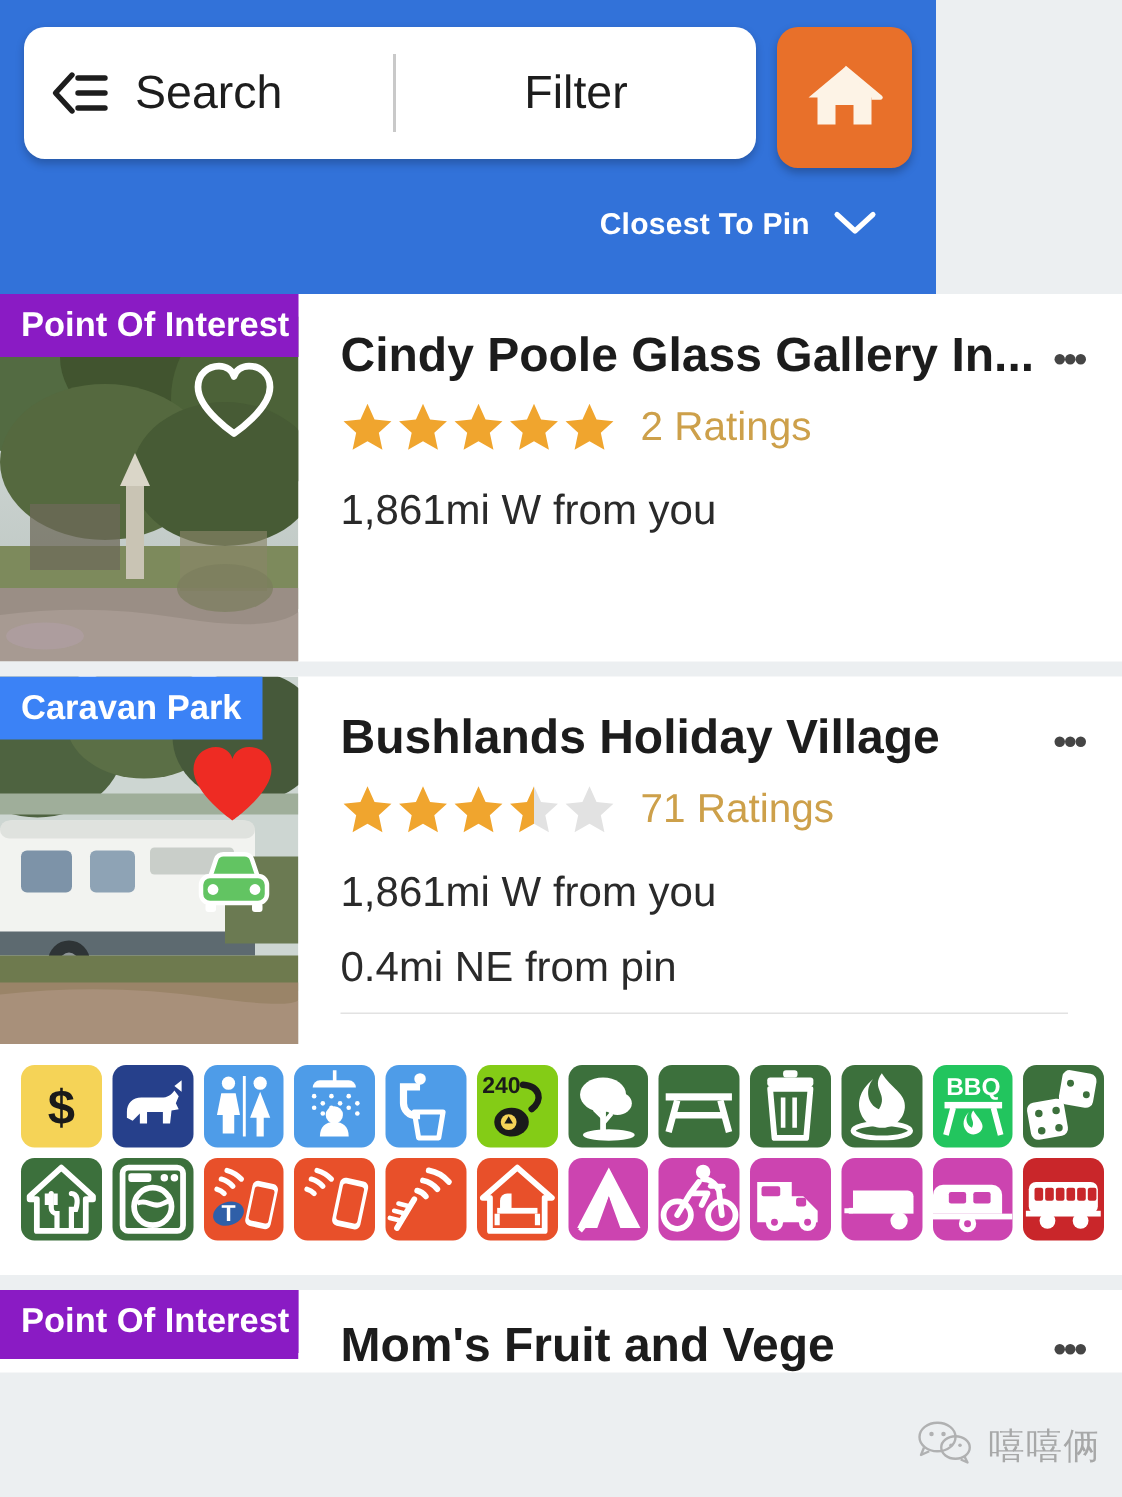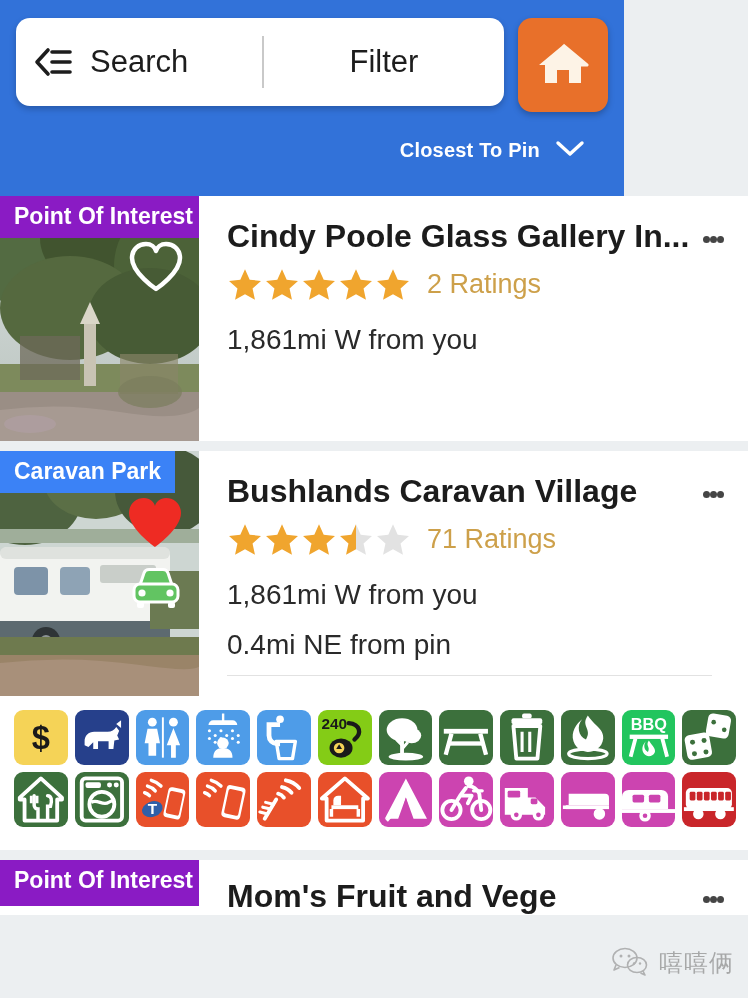--- a/index.html
+++ b/index.html
@@ -257,21 +257,21 @@
               <circle cx="15" cy="30" r="3.6" fill="#ffffff"></circle>
               <circle cx="43" cy="30" r="3.6" fill="#ffffff"></circle>
               <rect x="10" y="39" width="7" height="6" rx="2" fill="#ffffff"></rect>
               <rect x="41" y="39" width="7" height="6" rx="2" fill="#ffffff"></rect>
             </svg>
           </span>
         </div>
 
         <div class="card-body">
           <div class="title-row">
-            <div class="place-title">Bushlands Caravan Village</div>
+            <div class="place-title">Bushlands Holiday Village</div>
             <div class="kebab">
                 <i></i>
                 <i></i>
                 <i></i>
               </div>
           </div>
           <div class="rating-row">
             <span class="stars">
                 <svg width="36" height="35" viewBox="0 0 32 32">
                   <path d="M16 2 L20.3 11.6 L30.6 12.7 L22.9 19.7 L25.1 30 L16 24.8 L6.9 30 L9.1 19.7 L1.4 12.7 L11.7 11.6 Z" fill="#f0a52e"></path>

